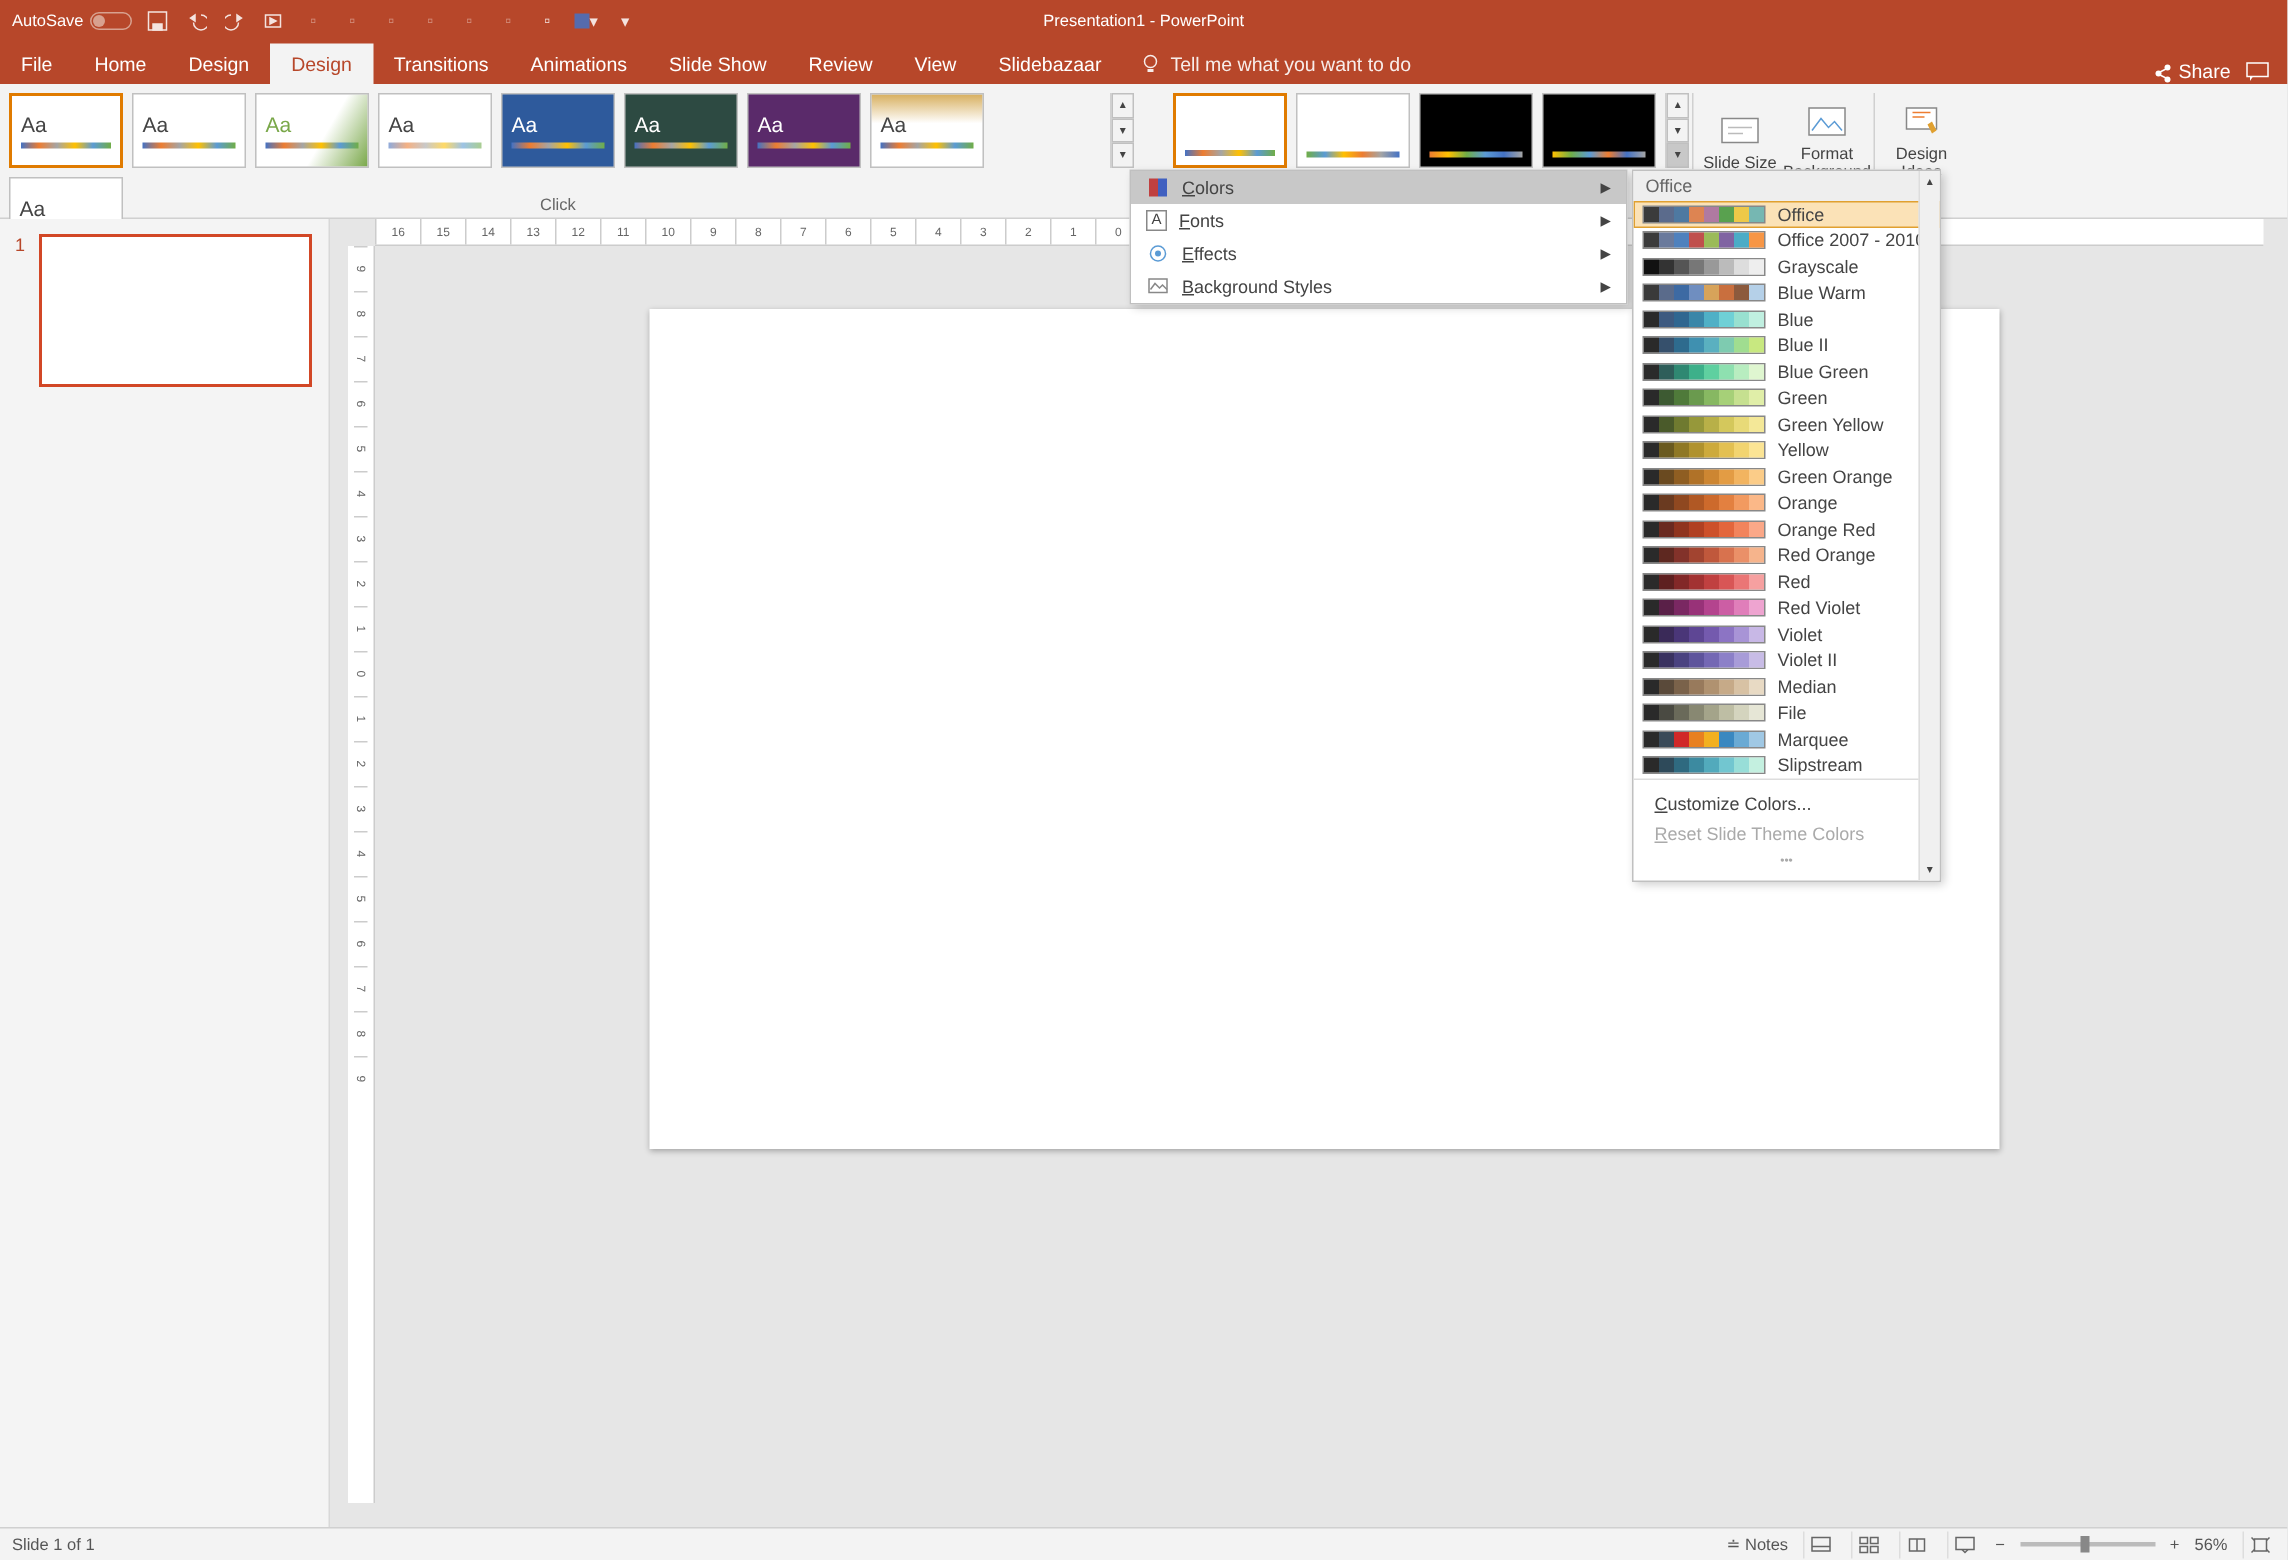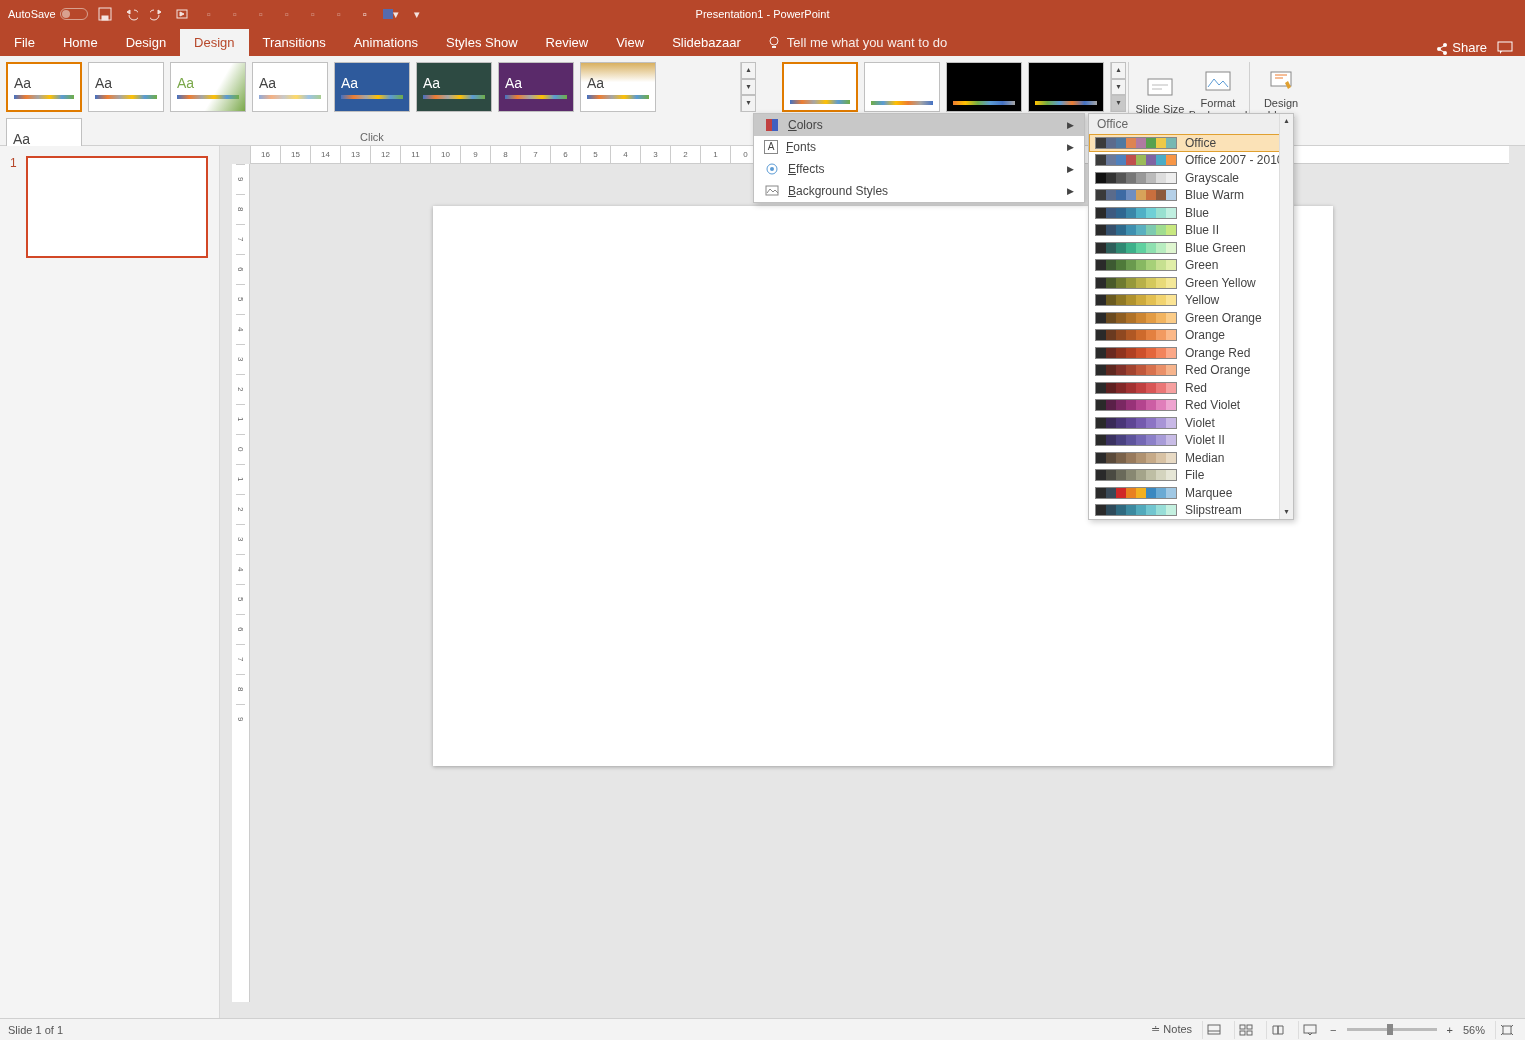--- a/index.html
+++ b/index.html
@@ -140,21 +140,21 @@
   <div class="center">Presentation1 - PowerPoint</div>
 </div>
 
 <div class="tabbar">
   <div class="tab">File</div>
   <div class="tab">Home</div>
   <div class="tab">Design</div>
   <div class="tab active">Design</div>
   <div class="tab">Transitions</div>
   <div class="tab">Animations</div>
-  <div class="tab">Styles Show</div>
+  <div class="tab">Slide Show</div>
   <div class="tab">Review</div>
   <div class="tab">View</div>
   <div class="tab">Slidebazaar</div>
   <div class="tell">
     <svg width="14" height="14">
         <circle cx="7" cy="5" r="4" fill="none" stroke="#fff"></circle>
         <path d="M5 10h4v2H5z" fill="#fff"></path>
       </svg>
     <span>Tell me what you want to do</span>
   </div>
@@ -585,20 +585,25 @@
           <span style="background: rgb(47, 106, 128);"></span>
           <span style="background: rgb(60, 138, 160);"></span>
           <span style="background: rgb(82, 170, 188);"></span>
           <span style="background: rgb(114, 198, 208);"></span>
           <span style="background: rgb(152, 222, 216);"></span>
           <span style="background: rgb(196, 240, 224);"></span>
         </div>
         <span>Slipstream</span>
       </div>
     </div>
+  <div class="cm-foot">
+    <div><span class="u">C</span>ustomize Colors...</div>
+    <div class="dis"><span class="u">R</span>eset Slide Theme Colors</div>
+    <div style="text-align:center;color:#aaa;font-size:8px">•••</div>
+  </div>
   <div class="cm-scroll">
       <div class="up">▴</div>
       <div class="dn">▾</div>
     </div>
 </div>
 
 <div class="workspace">
   <div class="slide-panel">
     <span class="slide-num">1</span>
     <div class="slide-th"></div>

